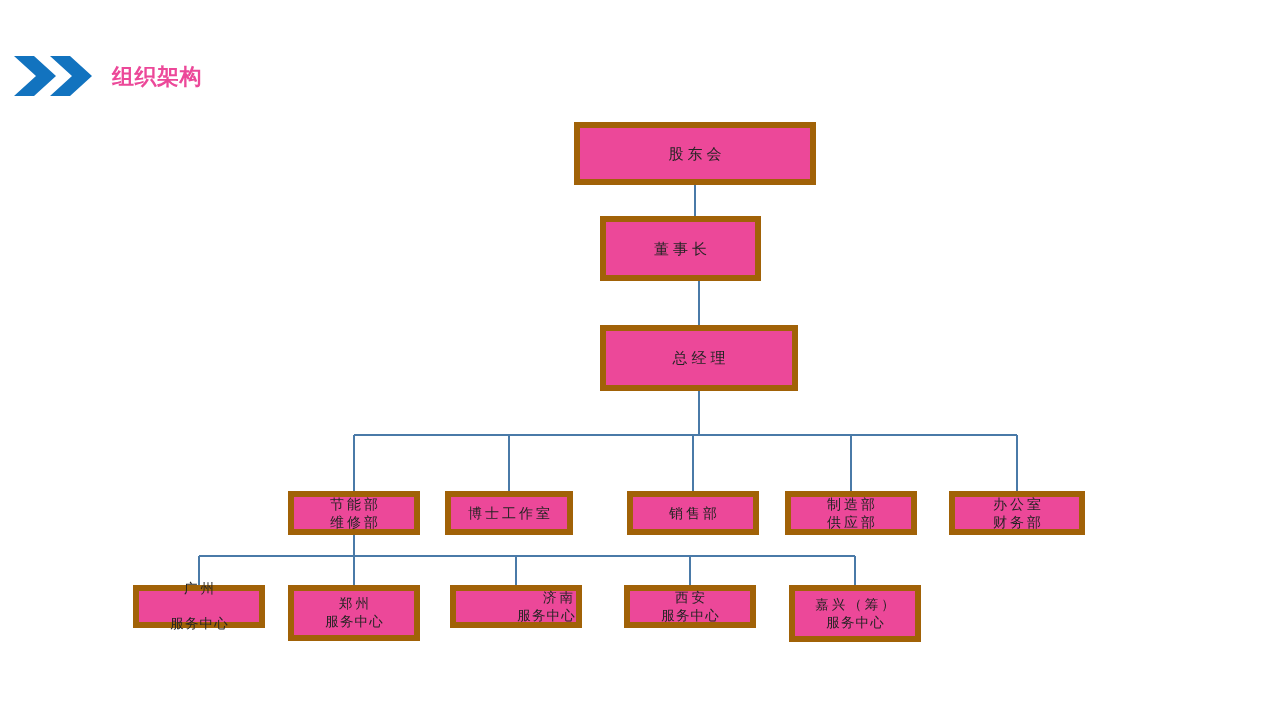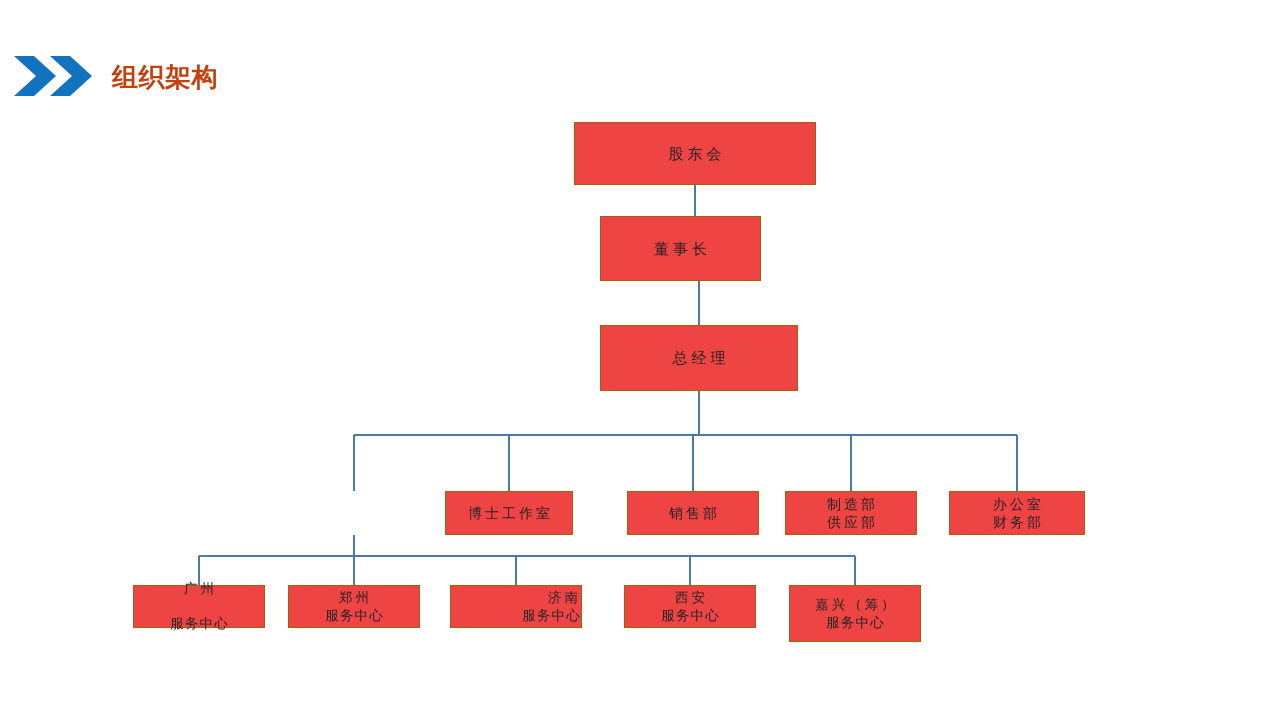--- a/index.html
+++ b/index.html
@@ -40,23 +40,23 @@
     height: 44px;
     display: block;
   }
   .slide-title {
     position: absolute;
     left: 112px;
     top: 0;
     height: 62px;
     display: flex;
     align-items: center;
-    font-size: 26px;
+    font-size: 22px;
     font-weight: bold;
-    color: #c2410c;
+    color: #ec4899;
     letter-spacing: 0.5px;
     white-space: nowrap;
   }
 
   
   .chart {
     position: absolute;
     left: 0;
     top: 0;
     width: 1280px;
@@ -68,22 +68,22 @@
     top: 0;
     width: 1280px;
     height: 720px;
     pointer-events: none;
   }
 
   
   .node {
     position: absolute;
     box-sizing: border-box;
-    border: 1px solid #a16207;
-    background: #ef4444;
+    border: 6px solid #a16207;
+    background: #ec4899;
     display: flex;
     flex-direction: column;
     align-items: center;
     justify-content: center;
     color: #242424;
     text-align: center;
     line-height: 1.32;
   }
   .node .line {
     display: block;
@@ -162,20 +162,24 @@
     </div>
 
     <div class="node level-top" style="left:600px; top:216px; width:161px; height:65px;">
       <span class="line">董事长</span>
     </div>
 
     <div class="node level-top" style="left:600px; top:325px; width:198px; height:66px;">
       <span class="line">总经理</span>
     </div>
 
+    <div class="node level-dept" style="left:288px; top:491px; width:132px; height:44px;">
+      <span class="line">节能部</span>
+      <span class="line">维修部</span>
+    </div>
 
     <div class="node level-dept" style="left:445px; top:491px; width:128px; height:44px;">
       <span class="line">博士工作室</span>
     </div>
 
     <div class="node level-dept" style="left:627px; top:491px; width:132px; height:44px;">
       <span class="line">销售部</span>
     </div>
 
     <div class="node level-dept" style="left:785px; top:491px; width:132px; height:44px;">
@@ -186,21 +190,21 @@
     <div class="node level-dept" style="left:949px; top:491px; width:136px; height:44px;">
       <span class="line">办公室</span>
       <span class="line">财务部</span>
     </div>
 
     <div class="node level-service" style="left:133px; top:585px; width:132px; height:43px;gap:17px;">
       <span class="line city">广州</span>
       <span class="line">服务中心</span>
     </div>
 
-    <div class="node level-service" style="left:288px; top:585px; width:132px; height:43px;">
+    <div class="node level-service" style="left:288px; top:585px; width:132px; height:56px;">
       <span class="line city">郑州</span>
       <span class="line">服务中心</span>
     </div>
 
     <div class="node level-service" style="left:450px; top:585px; width:132px; height:43px;align-items:flex-end;">
       <span class="line city">济南</span>
       <span class="line">服务中心</span>
     </div>
 
     <div class="node level-service" style="left:624px; top:585px; width:132px; height:43px;align-items:center;">

